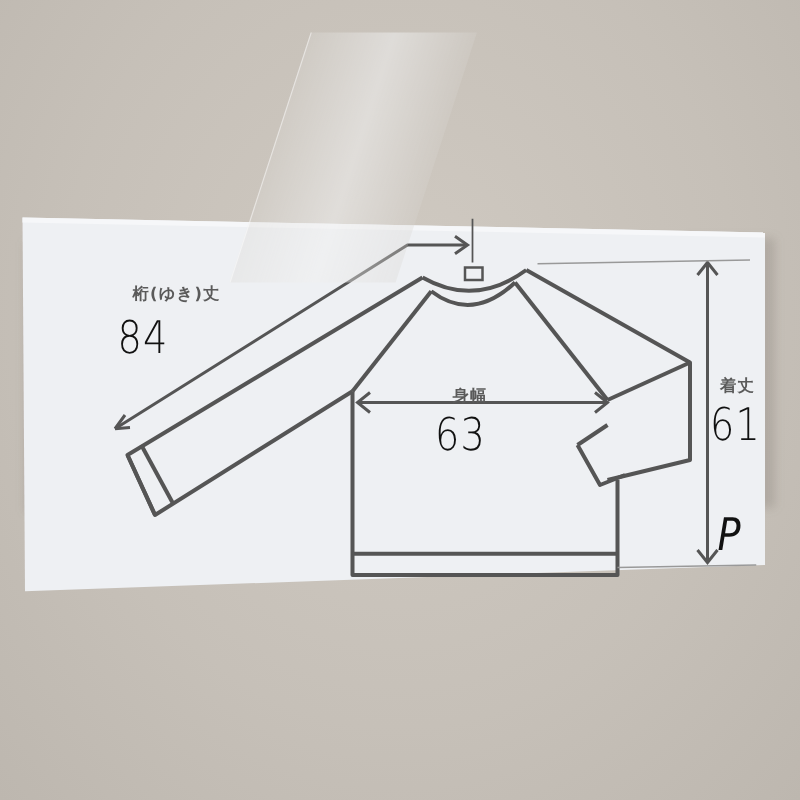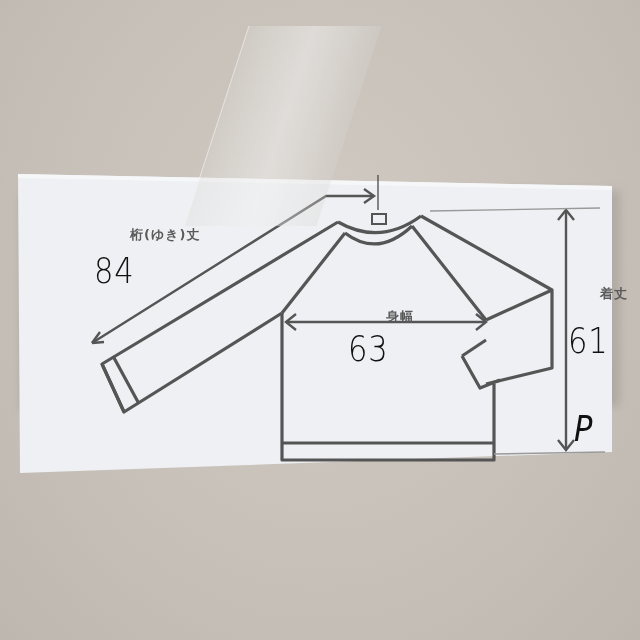--- a/index.html
+++ b/index.html
@@ -29,21 +29,20 @@
       transform: skewX(-18deg);
       border-left: 1px solid rgba(255,255,255,0.5);
     }
     .label {
       position: absolute;
       color: #5a5a5a;
       font-size: 13px;
       font-weight: bold;
       letter-spacing: 1px;
       white-space: nowrap;
-      margin-left: 24px;
     }
     .hand {
       position: absolute;
       color: #111;
       font-family: "DejaVu Sans", sans-serif;
       font-weight: 300;
       font-size: 36px;
       letter-spacing: 1px;
       white-space: nowrap;
       transform: scaleX(0.85);
@@ -110,16 +109,16 @@
 </svg>
 
 <div class="tape"></div>
 
 <div class="label" style="left:106px; top:226px;">桁(ゆき)丈</div>
 <div class="hand" style="left:94px; top:250px;">84</div>
 
 <div class="label" style="left:362px; top:308px;">身幅</div>
 <div class="hand" style="left:348px; top:328px;">63</div>
 
-<div class="label" style="left:576px; top:285px;">着丈</div>
+<div class="label" style="left:576px; top:300px;">着丈</div>
 <div class="hand" style="left:568px; top:320px;">61</div>
 
 <div class="hand" style="left:574px; top:408px; font-style:italic;">P</div>
 
 </body></html>

